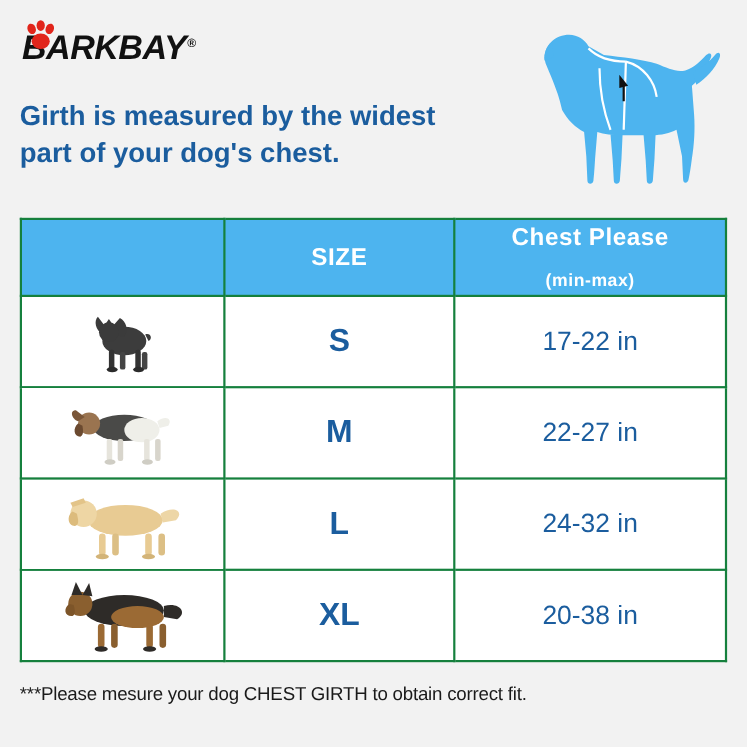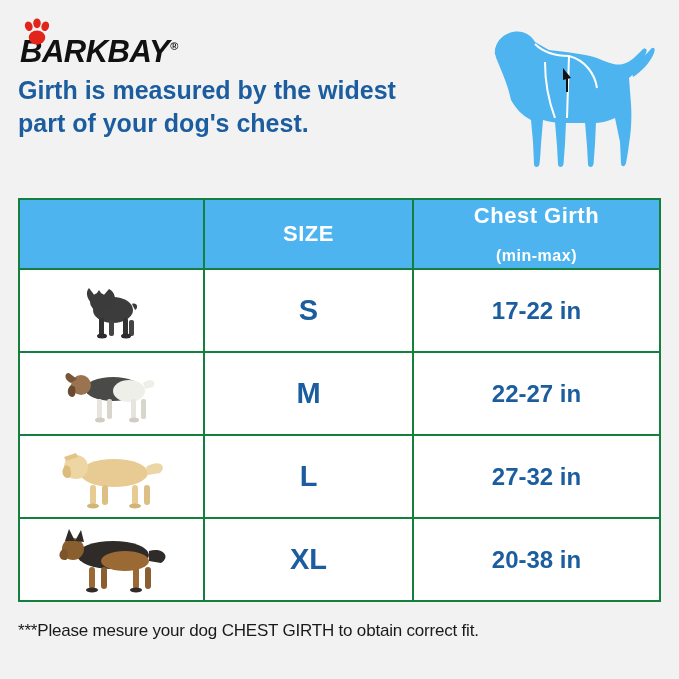--- a/index.html
+++ b/index.html
@@ -25,21 +25,21 @@
   .header {
     position: absolute;
     top: 28px;
     left: 18px;
     right: 18px;
     height: 150px;
   }
   .brand {
     position: relative;
     display: flex;
-    align-items: center;
+    align-items: flex-start;
     height: 46px;
   }
   .paw {
     position: absolute;
     left: 4px;
     top: -10px;
     width: 30px;
     height: 30px;
   }
   .brand-name {
@@ -53,21 +53,21 @@
   }
   .brand-reg {
     font-size: 11px;
     color: #111111;
     vertical-align: super;
     margin-left: 1px;
     font-style: normal;
     font-weight: bold;
   }
   .headline {
-    margin-top: 0;
+    margin-top: 16px;
     color: #1b5d9e;
     font-size: 25px;
     font-weight: bold;
     line-height: 1.3;
     max-width: 420px;
   }
   .dog-outline {
     position: absolute;
     right: 6px;
     top: -6px;
@@ -114,21 +114,21 @@
     background: #ffffff;
   }
   .size-label {
     color: #1b5d9e;
     font-size: 29px;
     font-weight: bold;
   }
   .girth-value {
     color: #1b5d9e;
     font-size: 24px;
-    font-weight: bold;
+    font-weight: normal;
   }
   .dog-cell {
     position: relative;
   }
   .dog-img {
     display: block;
     margin: 0 auto;
   }
 
   
@@ -192,21 +192,21 @@
       <path d="M122 56 L122 70" stroke="#111111" stroke-width="2" fill="none"></path>
     </svg>
   </div>
 
   <table class="size-table">
     <tbody>
         <tr class="head-row">
       <th class="blank"></th>
       <th class="size-col">SIZE</th>
       <th>
-        <span>Chest Girth</span>
+        <span>Chest Please</span>
         <span class="head-girth-sub">(min-max)</span>
       </th>
     </tr>
 
     <tr class="body-row">
       <td class="dog-cell">
         <svg class="dog-img" width="86" height="62" viewBox="0 0 86 62">
           <ellipse cx="44" cy="30" rx="20" ry="13" fill="#3c3c3c"></ellipse>
           <path d="M24 24 C18 20 16 12 20 8 L26 16 L30 10 L34 16 L40 9 C46 12 48 20 44 26 Z" fill="#3b3b3b"></path>
           <circle cx="30" cy="22" r="9" fill="#3b3b3b"></circle>
@@ -254,21 +254,21 @@
           <rect x="38" y="40" width="6" height="20" rx="3" fill="#e8cb93"></rect>
           <rect x="50" y="40" width="6" height="20" rx="3" fill="#dcbf85"></rect>
           <rect x="80" y="40" width="6" height="20" rx="3" fill="#e8cb93"></rect>
           <rect x="92" y="40" width="6" height="20" rx="3" fill="#dcbf85"></rect>
           <ellipse cx="41" cy="61" rx="6" ry="2.5" fill="#d3b478"></ellipse>
           <ellipse cx="83" cy="61" rx="6" ry="2.5" fill="#d3b478"></ellipse>
           <path d="M94 22 C106 14 116 20 108 28 L96 30 Z" fill="#edd6a6"></path>
         </svg>
       </td>
       <td class="size-label">L</td>
-      <td class="girth-value">27-32 in</td>
+      <td class="girth-value">24-32 in</td>
     </tr>
 
     <tr class="body-row">
       <td class="dog-cell">
         <svg class="dog-img" width="126" height="66" viewBox="0 0 126 66">
           <ellipse cx="64" cy="28" rx="36" ry="14" fill="#2e2b28"></ellipse>
           <ellipse cx="76" cy="34" rx="24" ry="10" fill="#9b6a34"></ellipse>
           <circle cx="24" cy="22" r="11" fill="#8a5f2f"></circle>
           <path d="M16 14 L20 2 L26 14 Z" fill="#2e2b28"></path>
           <path d="M26 14 L32 3 L35 15 Z" fill="#2e2b28"></path>

